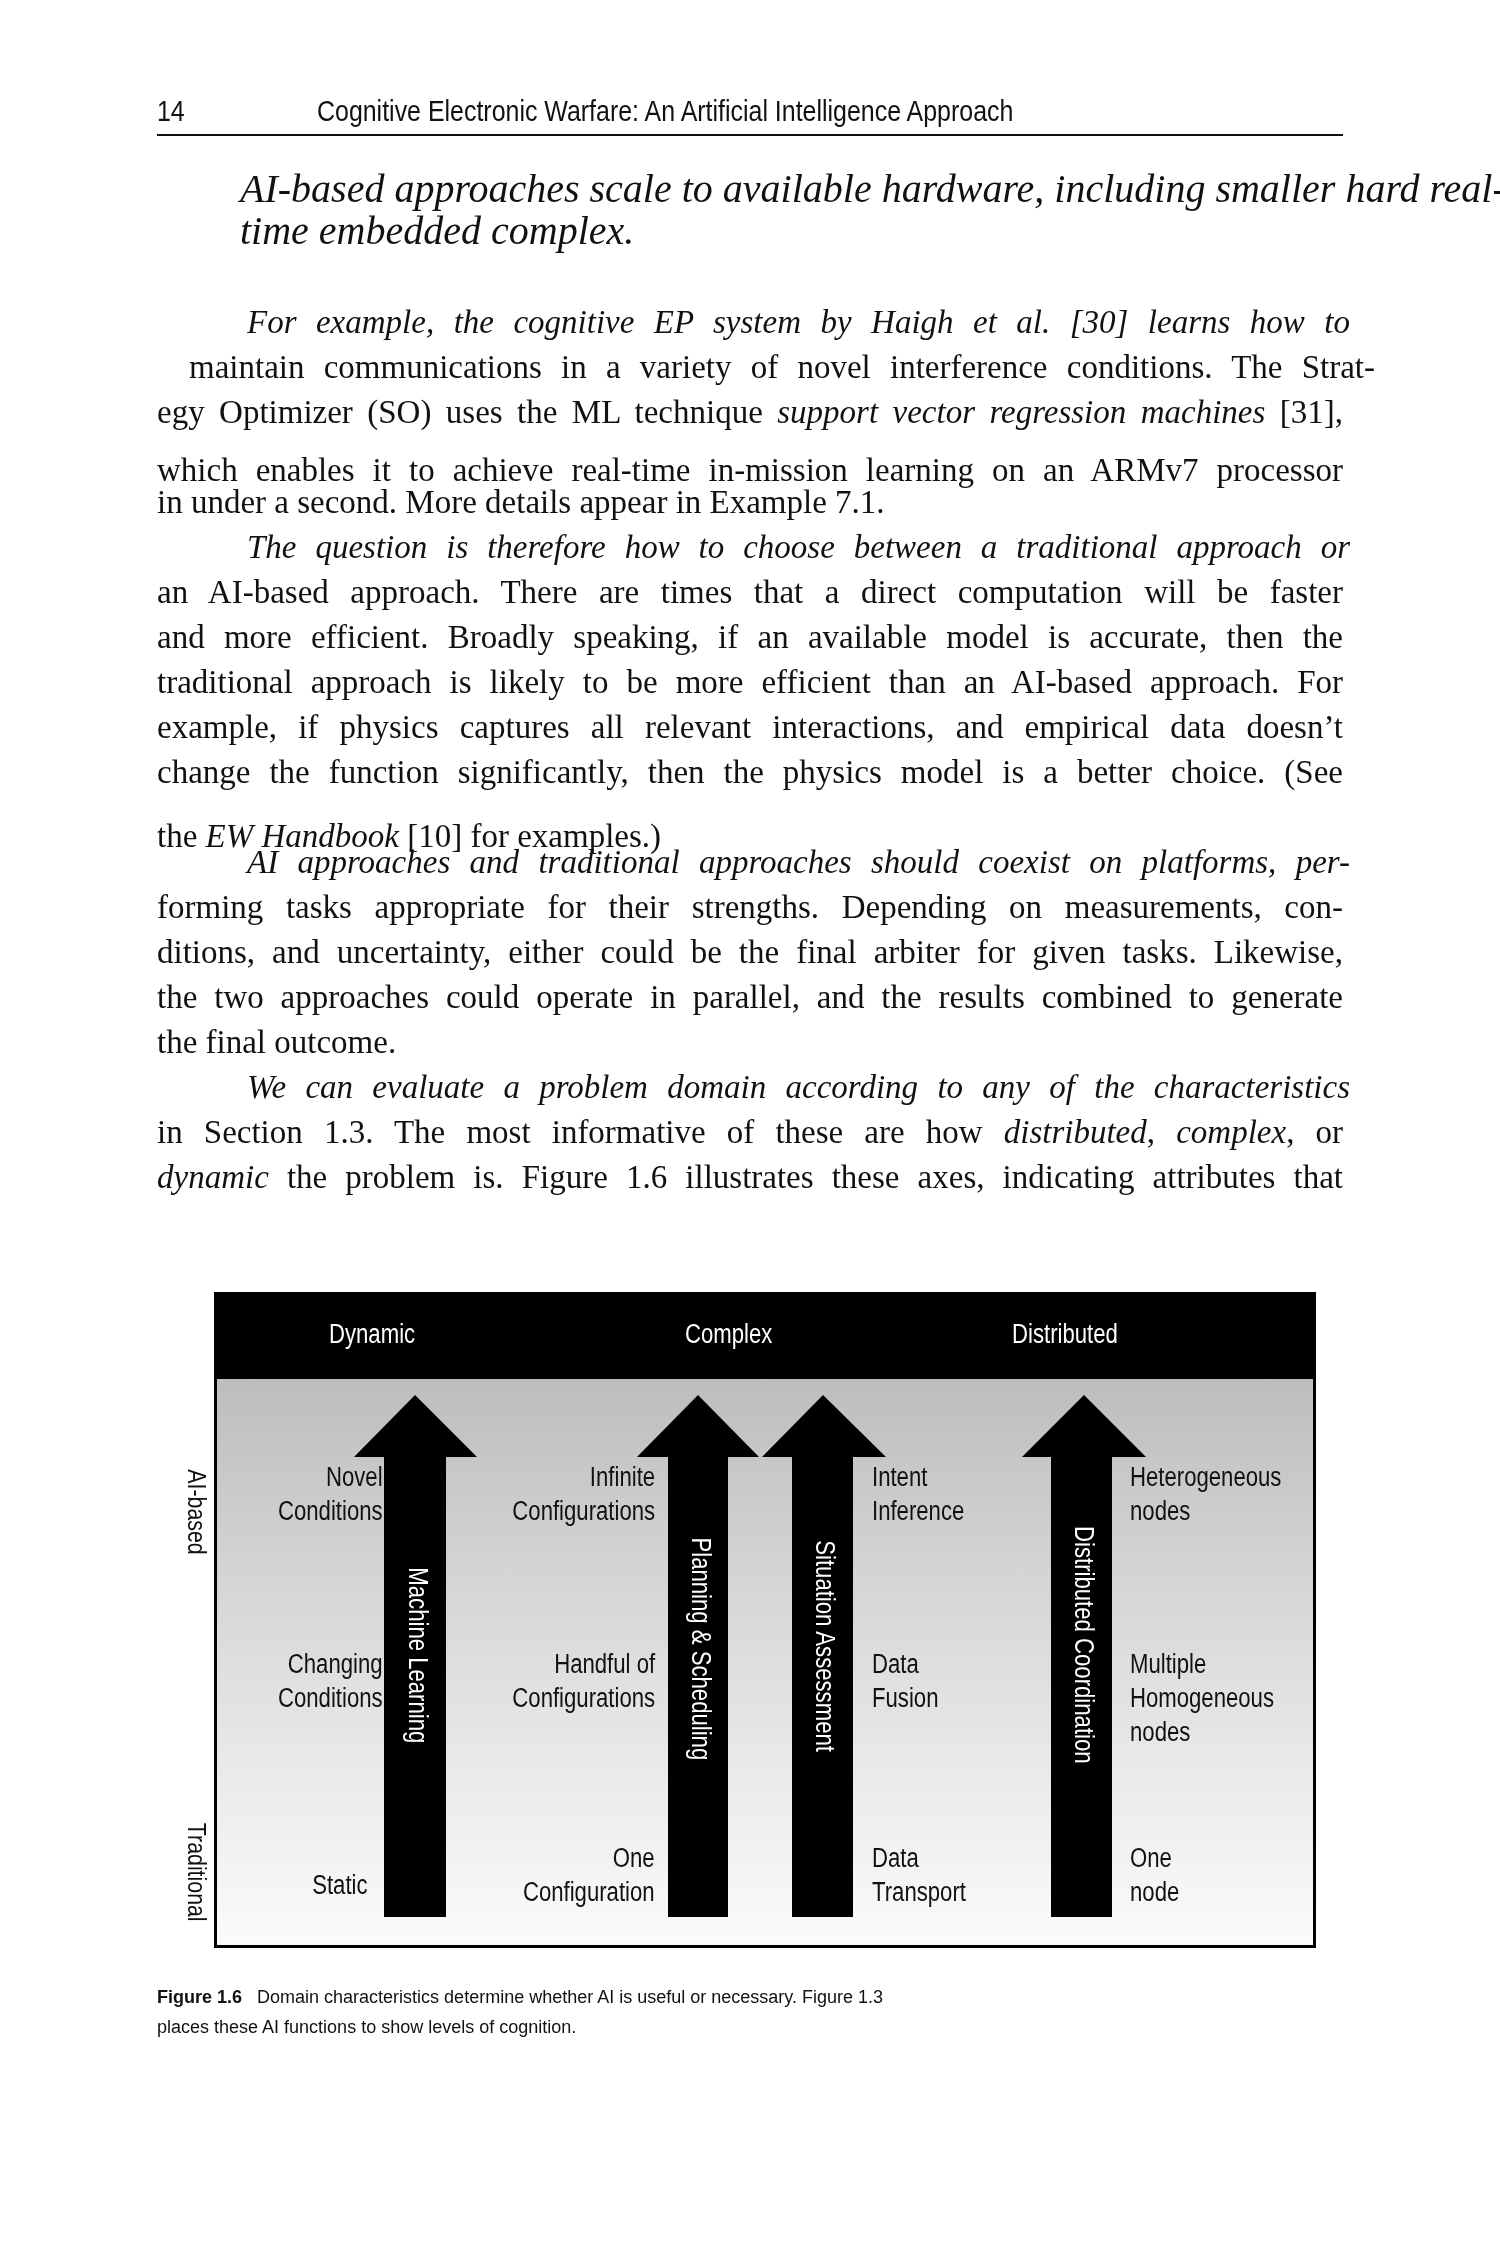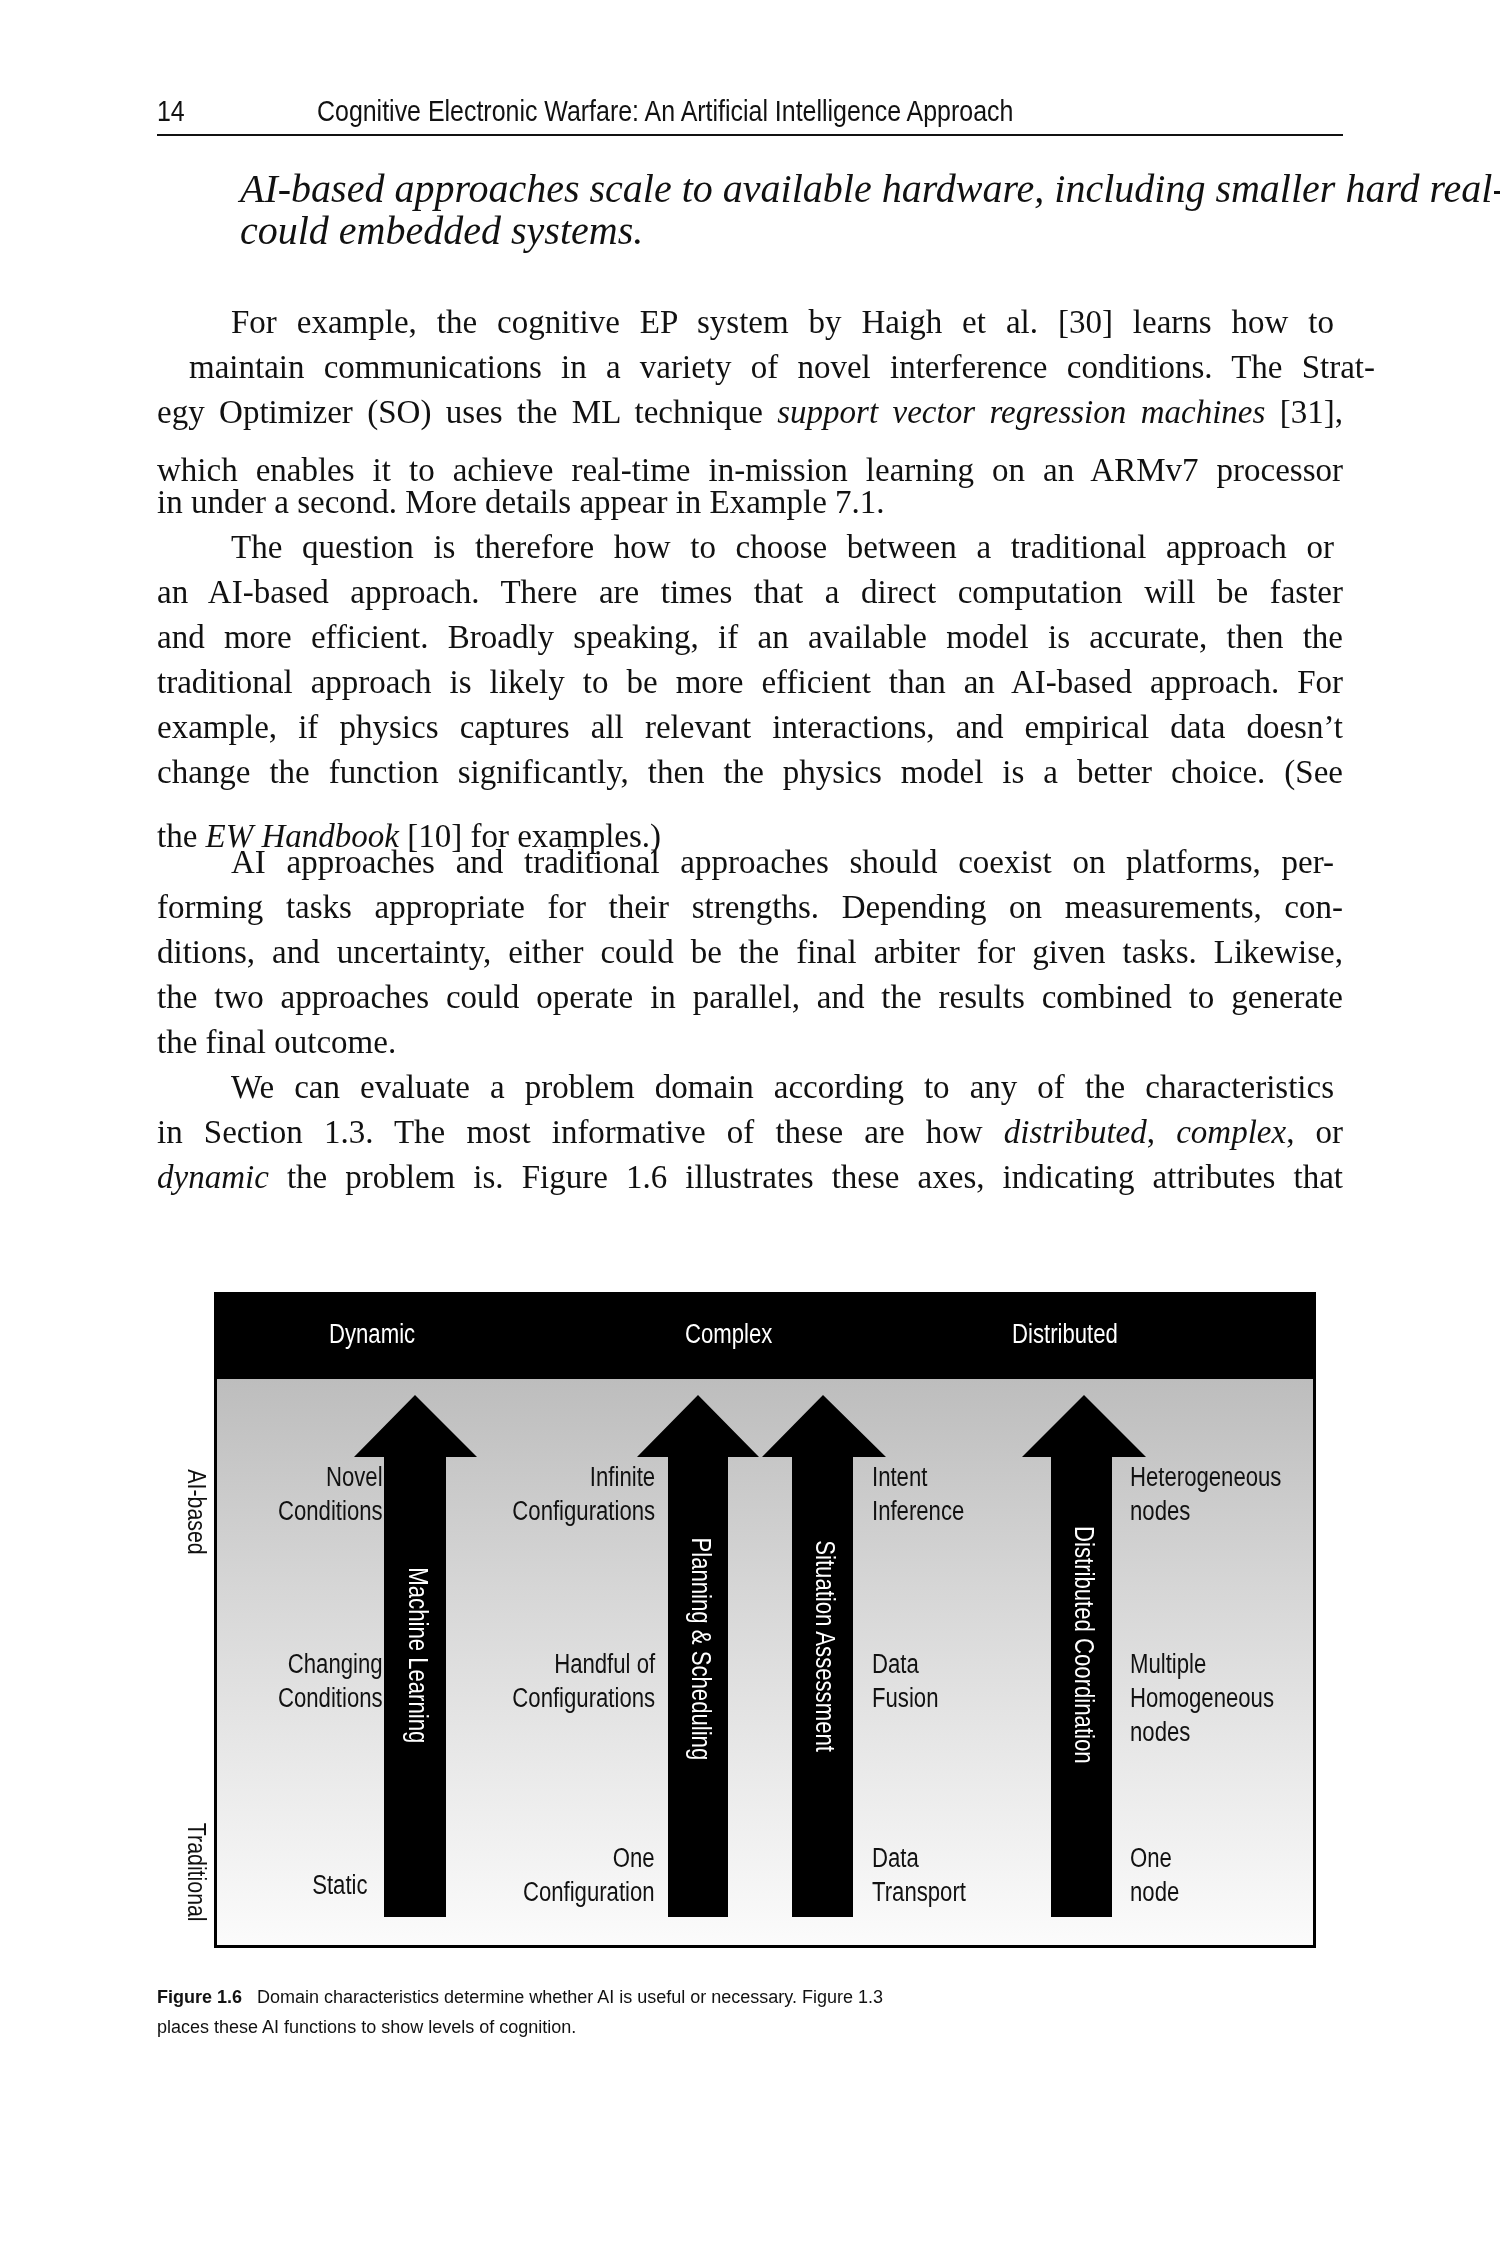--- a/index.html
+++ b/index.html
@@ -3,21 +3,21 @@
 <meta charset="utf-8">
 <style>
   html, body { margin:0; padding:0; background:#ffffff; }
   body { width:1500px; height:2250px; position:relative; overflow:hidden; color:#111; }
   .abs { position:absolute; }
   .hdr { font-family:"Liberation Sans", sans-serif; font-size:29px; color:#111; transform:scaleX(0.86); transform-origin:left top; white-space:nowrap; }
   .rule { position:absolute; left:157px; top:134px; width:1186px; height:2px; background:#111; }
   .serif { font-family:"Liberation Serif", "DejaVu Serif", serif; font-size:33px; line-height:45px; color:#111; }
   .line { position:absolute; left:157px; width:1186px; height:45px; white-space:nowrap; text-align:justify; text-align-last:justify; }
   .line.last { text-align-last:left; }
-  .line.indent { left:231px; width:1103px; }
+  .line.indent { left:247px; width:1103px;font-style:italic; }
   .it { font-style:italic; }
   .quote { position:absolute; left:240px; width:1020px; height:42px; white-space:nowrap; font-style:italic; font-family:"Liberation Serif", serif; font-size:40px; text-align:justify; text-align-last:justify; }
   .quote.last { text-align-last:left; }
 
   
   .fig { position:absolute; left:214px; top:1292px; width:1102px; height:656px; border:3px solid #000; box-sizing:border-box;
          background:linear-gradient(to bottom, #b3b3b3 0%, #d6d6d6 45%, #ebebeb 75%, #fbfbfb 100%); }
   .fig-head { position:absolute; left:0; top:0; right:0; height:84px; background:#000; }
   .fig-head span { position:absolute; top:24px; color:#fff; font-family:"Liberation Sans", sans-serif; font-size:27px; transform:scaleX(0.82); transform-origin:left top; white-space:nowrap; }
   .flab { position:absolute; font-family:"Liberation Sans", sans-serif; font-size:27px; line-height:34px; color:#111; transform:scaleX(0.82); white-space:nowrap; }
@@ -33,21 +33,21 @@
   .cap b { font-weight:bold; }
 </style>
 </head>
 <body>
 
 <div class="abs hdr" style="left:157px; top:95px;">14</div>
 <div class="abs hdr" style="left:317px; top:95px;">Cognitive Electronic Warfare: An Artificial Intelligence Approach</div>
 <div class="rule"></div>
 
 <div class="quote" style="top:165px;">AI-based approaches scale to available hardware, including smaller hard real-</div>
-<div class="quote last" style="top:207px;">could embedded systems.</div>
+<div class="quote last" style="top:207px;">time embedded complex.</div>
 
 <div class="serif">
 
   <div class="line indent" style="top:300px;">For example, the cognitive EP system by Haigh et al. [30] learns how to</div>
   <div class="line" style="top:345px;margin-left:32px;">maintain communications in a variety of novel interference conditions. The Strat-</div>
   <div class="line" style="top:390px;"><span>egy Optimizer (SO) uses the ML technique</span> <span class="it">support vector regression machines</span> <span>[31],</span></div>
   <div class="line" style="top:448px;">which enables it to achieve real-time in-mission learning on an ARMv7 processor</div>
   <div class="line last" style="top:480px;">in under a second. More details appear in Example 7.1.</div>
 
   <div class="line indent" style="top:525px;">The question is therefore how to choose between a traditional approach or</div>

